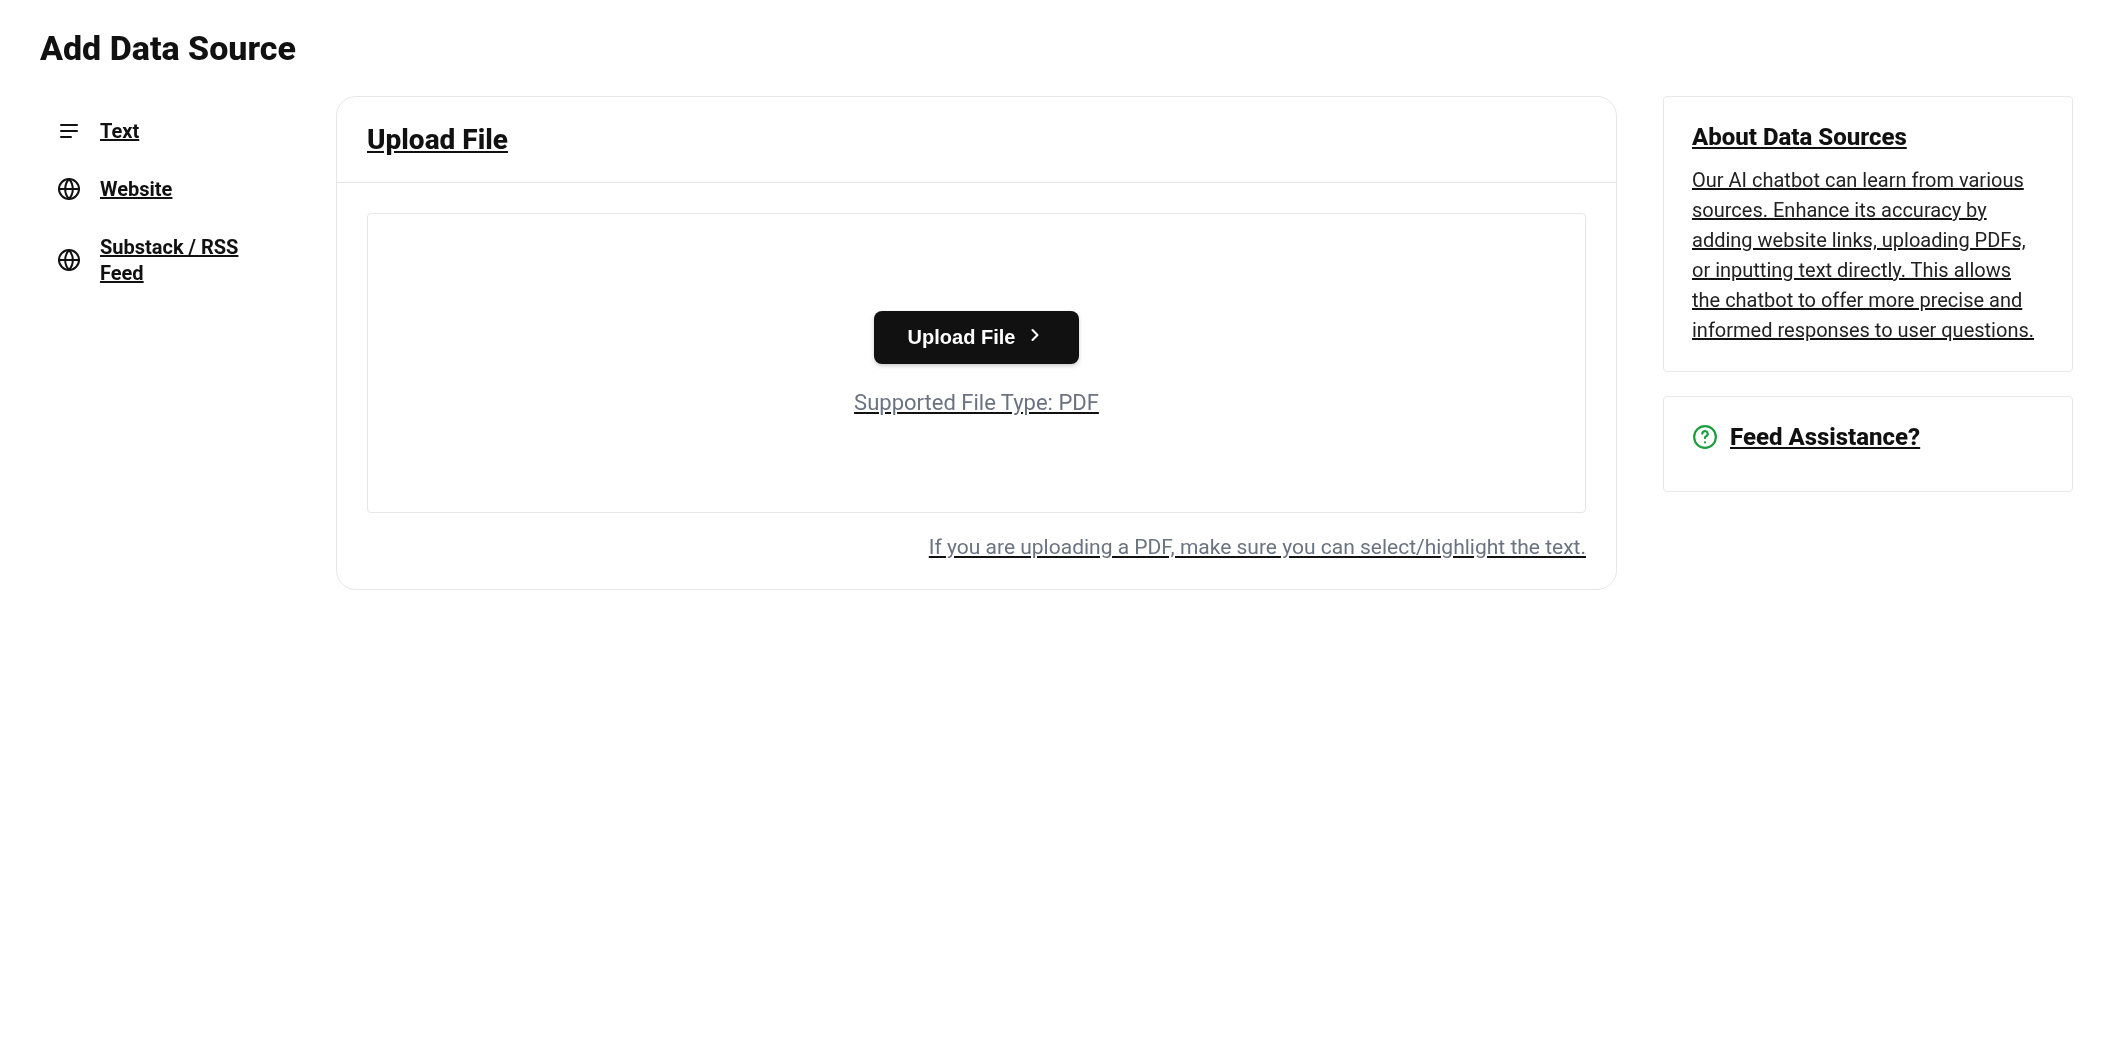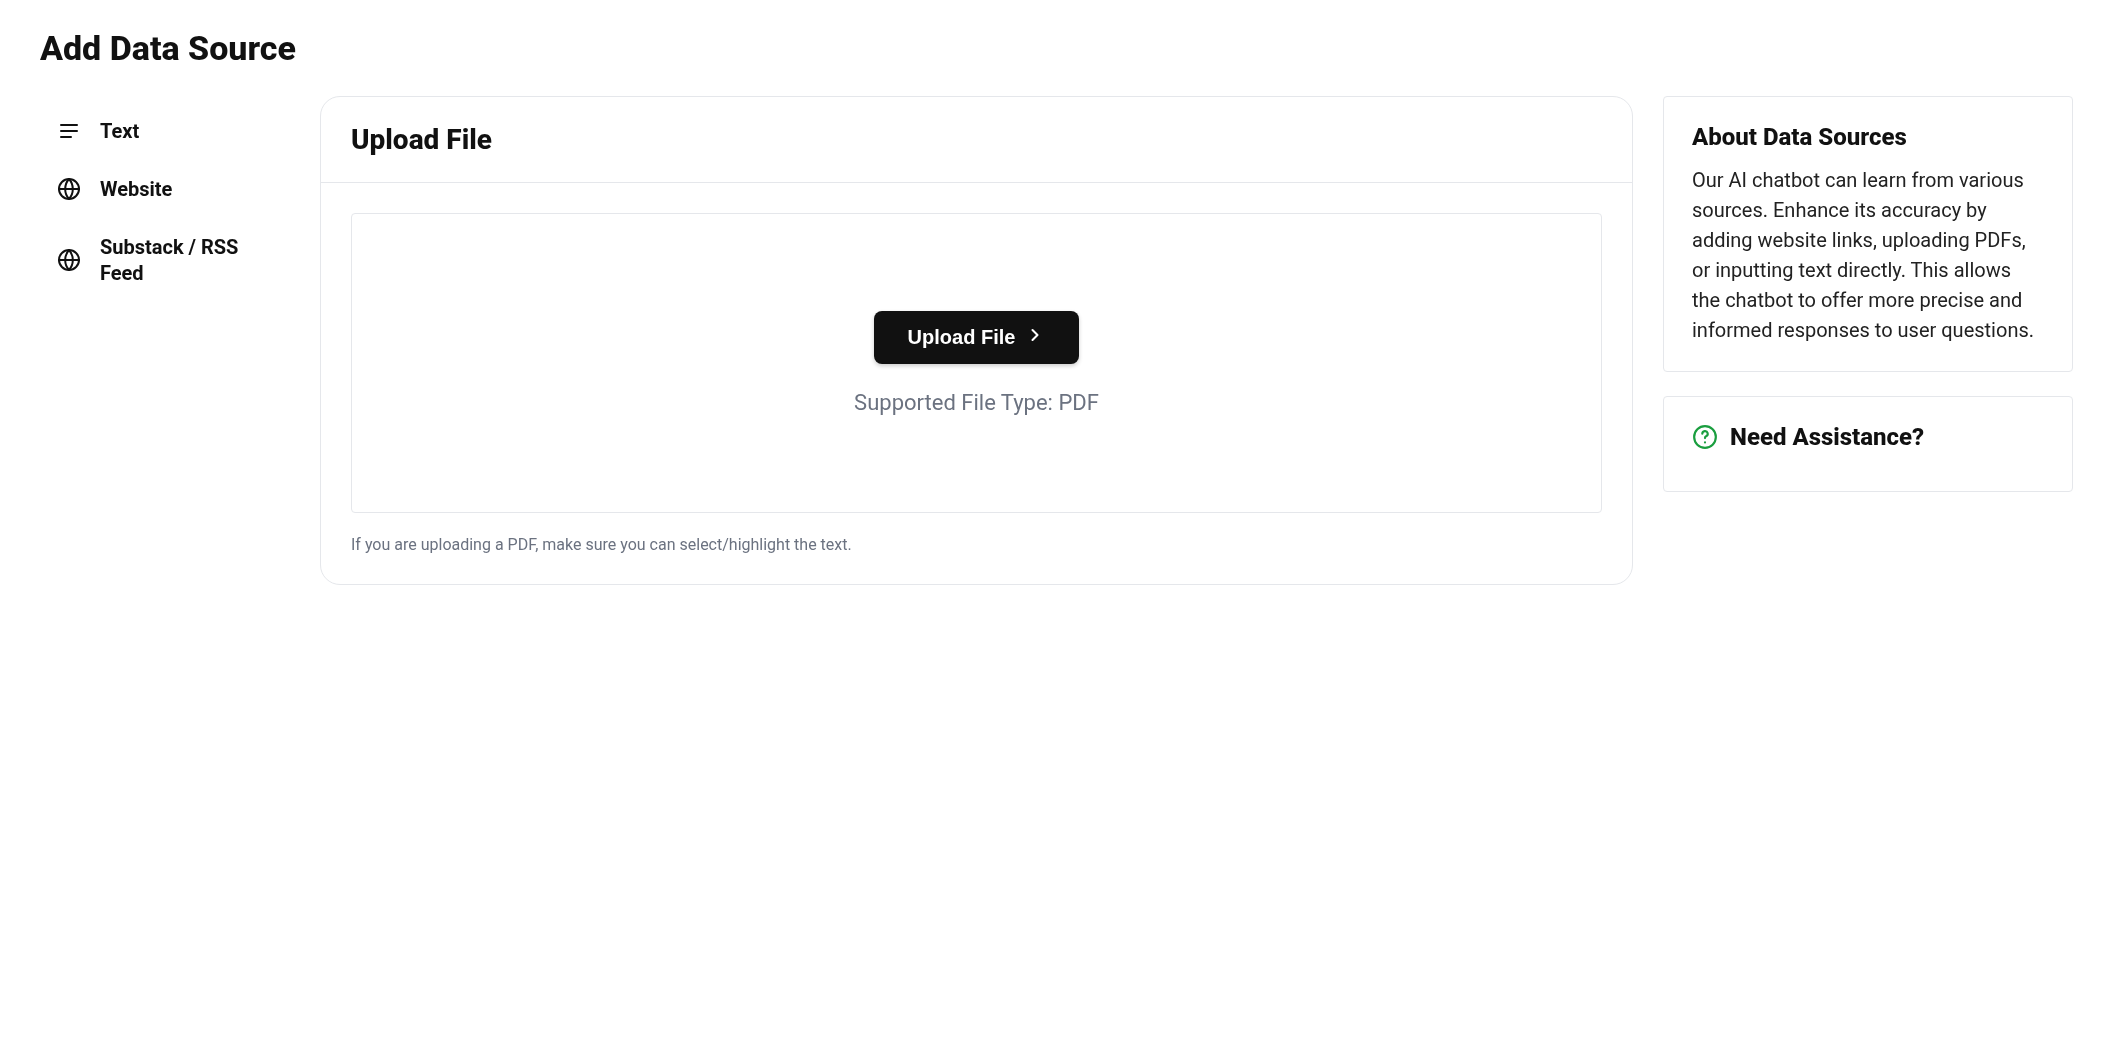--- a/index.html
+++ b/index.html
@@ -10,22 +10,23 @@
     padding: 28px 40px;
   }
   h1.page-title {
     font-size: 34px;
     font-weight: 800;
     margin-bottom: 28px;
   }
   .layout {
     display: grid;
     grid-template-columns: 250px 1fr 410px;
-    gap: 30px;
+    gap: 46px;
     align-items: start;
+    text-decoration: underline;
   }
   
   .sidebar { padding-top: 8px; }
   .sidebar-item {
     display: flex;
     align-items: center;
     gap: 18px;
     padding: 14px 16px;
     border-radius: 10px;
     cursor: pointer;
@@ -103,22 +104,22 @@
     width: 20px; height: 20px;
     stroke: #fff; fill: none; stroke-width: 2.5;
     stroke-linecap: round; stroke-linejoin: round;
   }
   .supported-text {
     color: #6b7280;
     font-size: 22px;
   }
   .hint-text {
     color: #6b7280;
-    font-size: 16px;
-    text-align: left;
+    font-size: 21px;
+    text-align: right;
     margin-top: 22px;
   }
 
   
   .info-card {
     border: 1px solid #e5e7eb;
     border-radius: 4px;
     padding: 26px 28px;
     margin-bottom: 24px;
   }
@@ -219,18 +220,18 @@
 
     <div class="info-card">
       <h3>
         <span class="help-icon">
           <svg viewBox="0 0 24 24">
               <circle cx="12" cy="12" r="10"></circle>
               <path d="M9.5 9a2.5 2.5 0 1 1 3.5 2.3c-.9.4-1 .9-1 1.7"></path>
               <line x1="12" y1="17" x2="12" y2="17.01"></line>
             </svg>
         </span>
-        <span>Need Assistance?</span>
+        <span>Feed Assistance?</span>
       </h3>
     </div>
   </aside>
 
 </div>
 
 </body></html>

